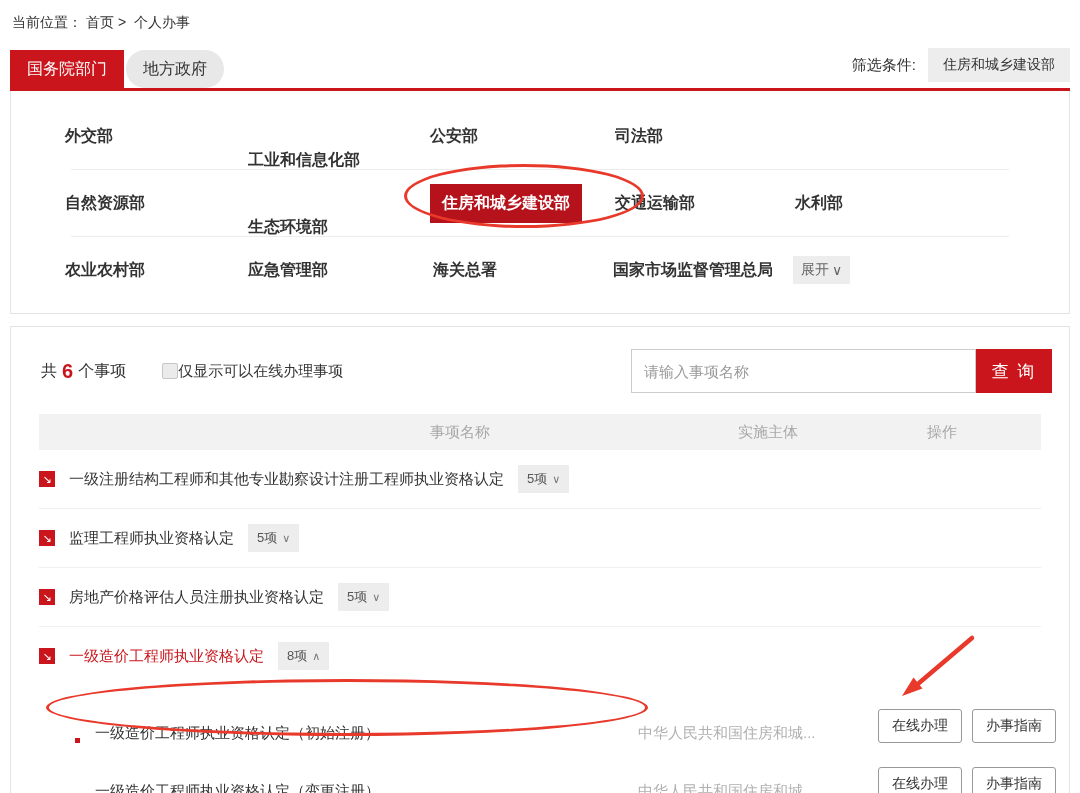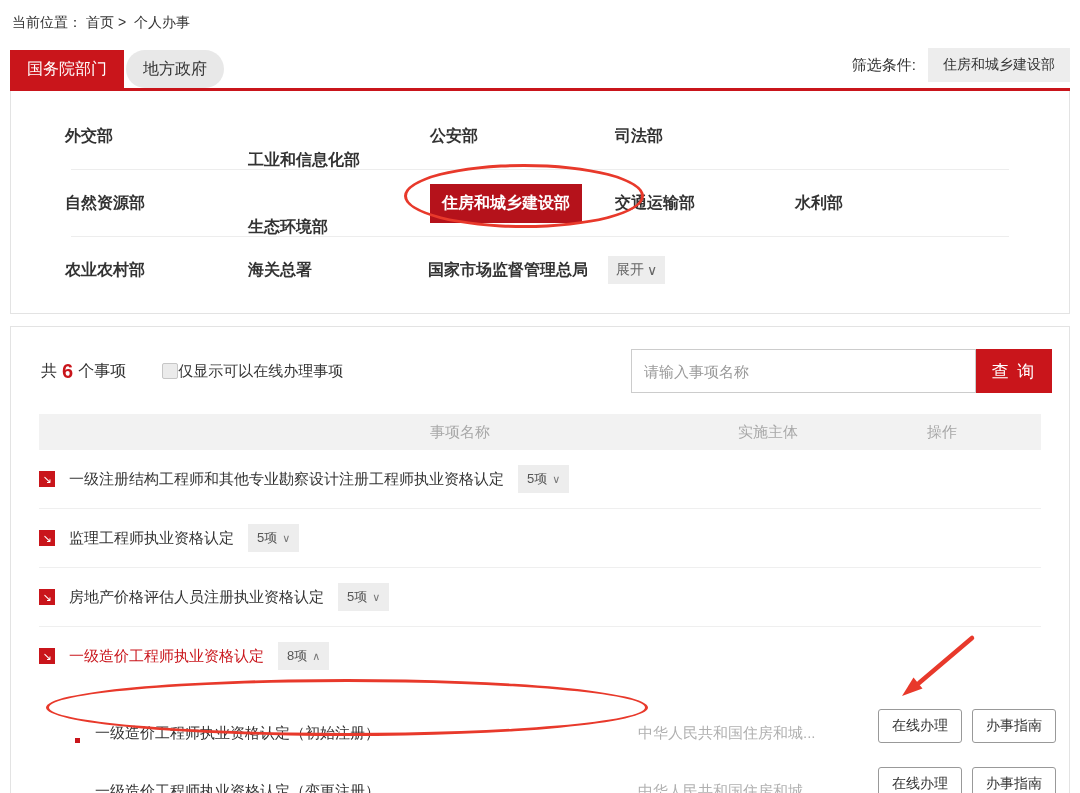--- a/index.html
+++ b/index.html
@@ -111,20 +111,21 @@
       <div class="min-cell w2"><span class="name">生态环境部</span></div>
       <div class="min-cell w3"><span class="name min-selected">住房和城乡建设部</span></div>
       <div class="min-cell w4"><span class="name">交通运输部</span></div>
       <div class="min-cell w5">
           <span class="name">水利部</span>
         </div>
     </div>
     <div class="min-divider"></div>
     <div class="min-row">
       <div class="min-cell w1"><span class="name">农业农村部</span></div>
+      <div class="min-cell w3"><span class="name">应急管理部</span></div>
       <div class="min-cell w4"><span class="name">海关总署</span></div>
       <div class="min-cell w5">
         <span class="name">国家市场监督管理总局</span>
         <button class="expand-btn">
             <span>展开</span>
             <span class="caret">∨</span>
           </button>
       </div>
     </div>
   </div>

